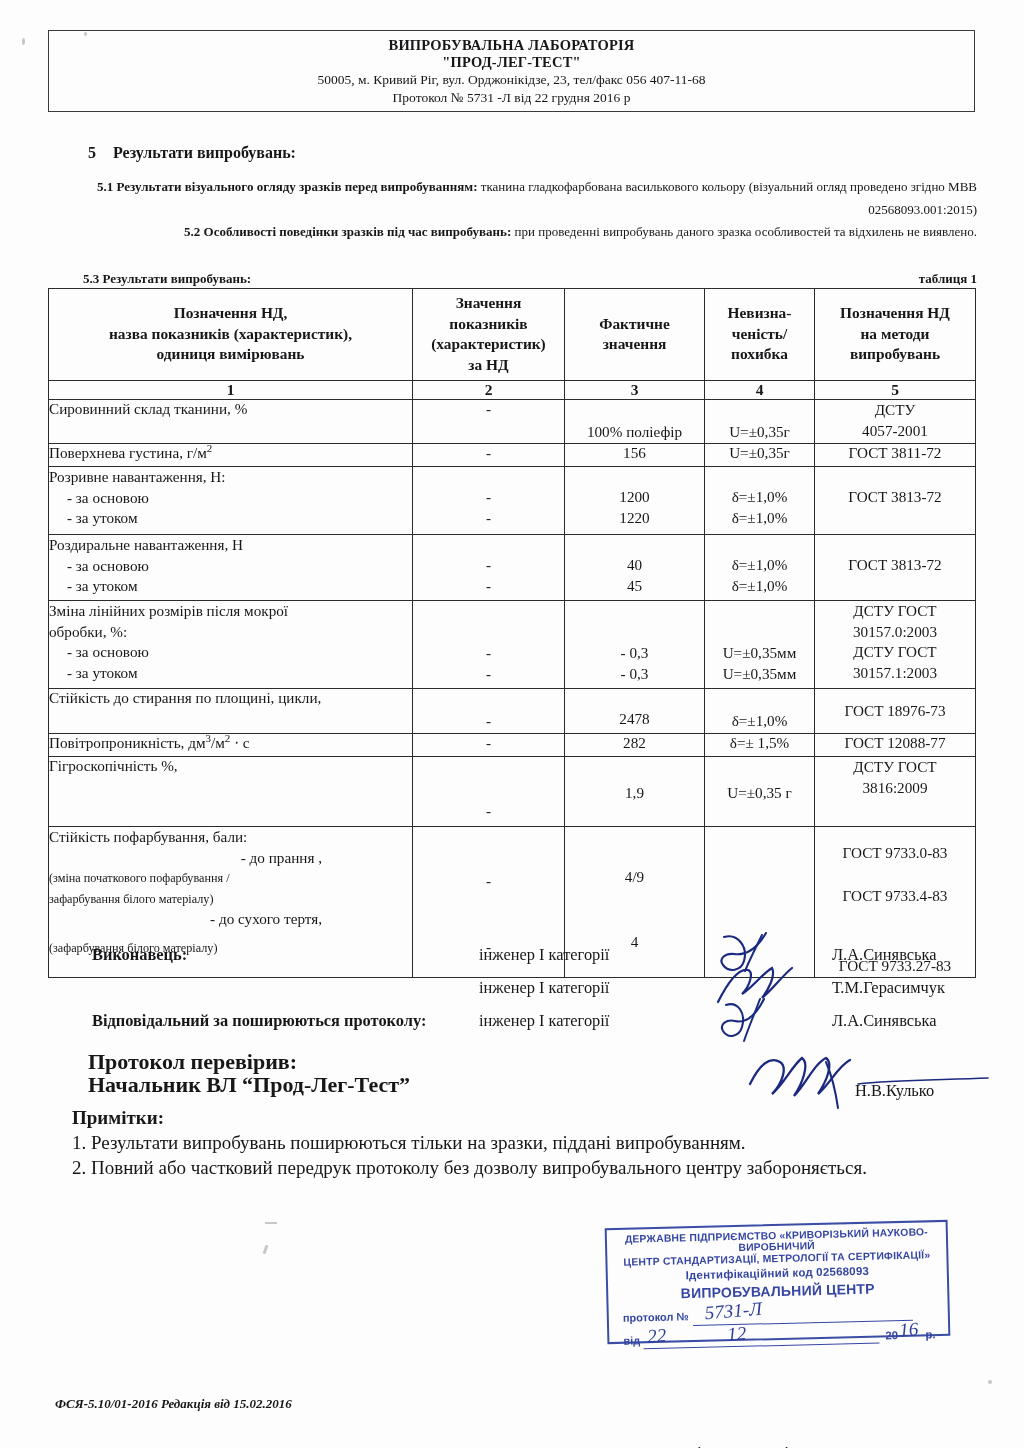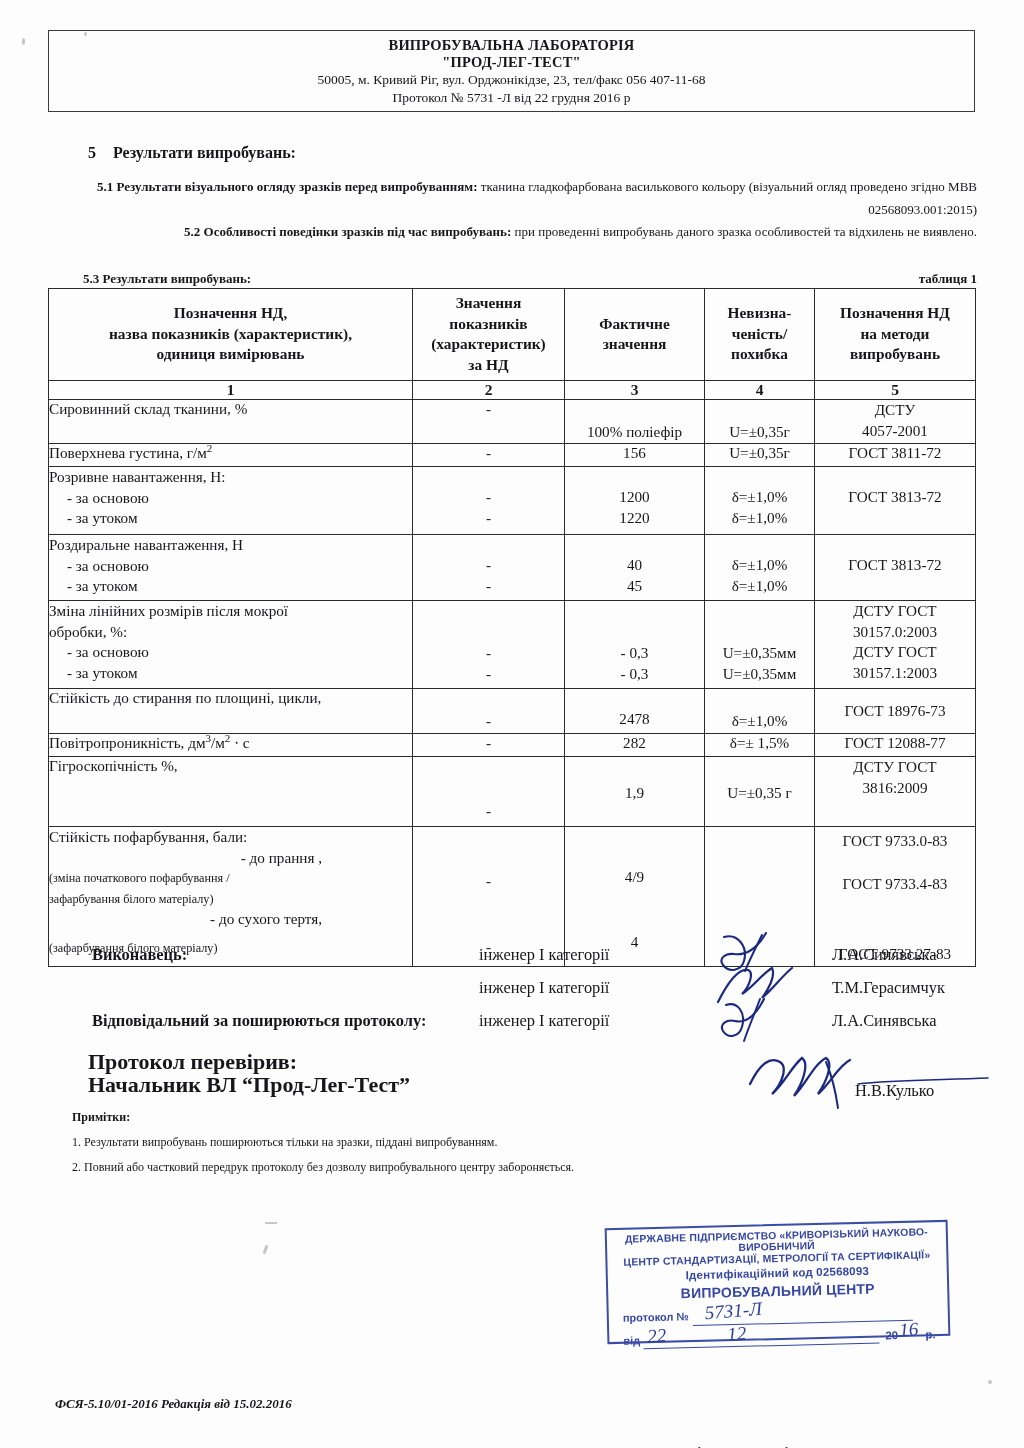--- a/index.html
+++ b/index.html
@@ -119,21 +119,21 @@
   .scribble svg { width: 100%; height: 100%; overflow: visible; }
 
   .verify {
     position: absolute; left: 88px; top: 1050px;
     font-size: 22px; font-weight: bold; line-height: 23px;
   }
   .chief-sig { position: absolute; left: 740px; top: 1050px; width: 260px; height: 60px; }
   .chief-sig svg { width: 100%; height: 100%; overflow: visible; }
   .chief-name { position: absolute; left: 855px; top: 1081px; font-size: 16.4px; }
 
-  .notes { position: absolute; left: 72px; top: 1105px; font-size: 12px; line-height: 25px; }
+  .notes { position: absolute; left: 72px; top: 1105px; font-size: 19px; line-height: 25px; }
   .notes .nt-title { font-weight: bold; }
 
   
   .stamp {
     position: absolute;
     left: 606px;
     top: 1224px;
     width: 343px;
     height: 116px;
     border: 2.2px solid #2b3f9e;
@@ -426,21 +426,21 @@
         <td class="c3">
           <span class="spacer" style="height:40px"></span>
           <span class="rline">4/9</span>
           <span class="spacer" style="height:44px"></span>
           <span class="rline">4</span>
         </td>
         <td class="c4">
           <span class="rline"></span>
         </td>
         <td class="c5">
-          <span class="rline" style="margin-top:4px">ГОСТ 9733.0-83</span>
+          <span class="rline" style="margin-top:16px">ГОСТ 9733.0-83</span>
           <span class="rline" style="margin-top:22px">ГОСТ 9733.4-83</span>
           <span class="rline" style="margin-top:50px">ГОСТ 9733.27-83</span>
         </td>
       </tr>
 
     </tbody>
   </table>
 
   <div class="sigblock">
 

